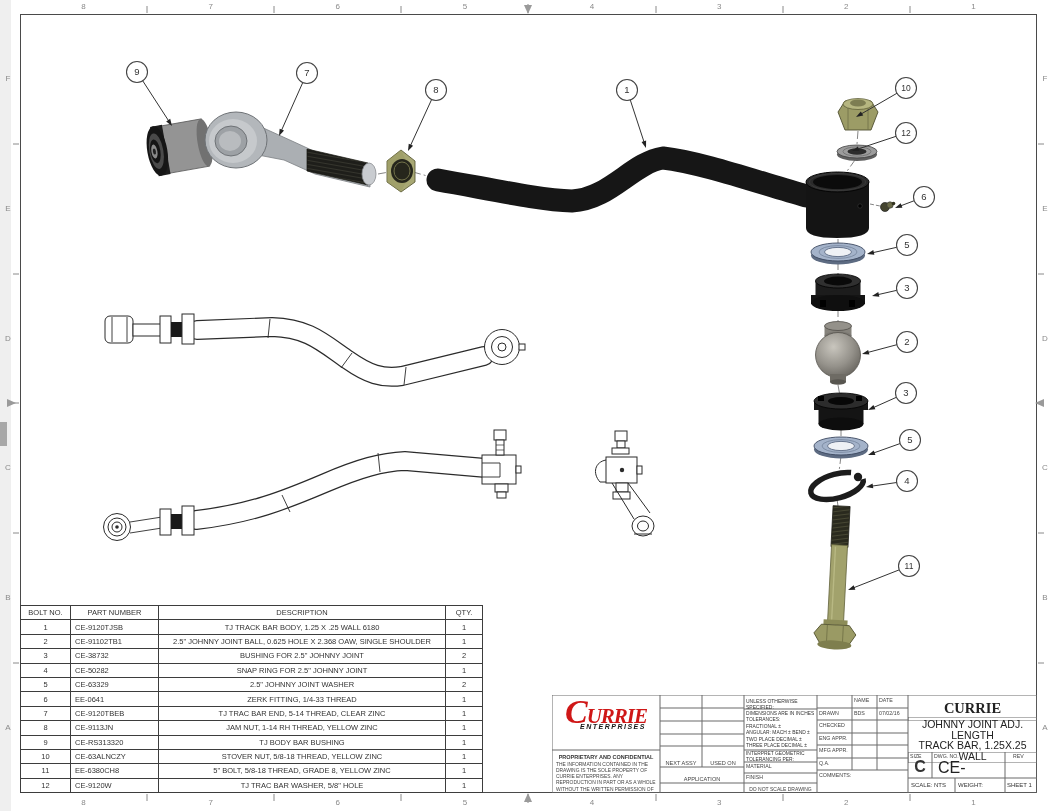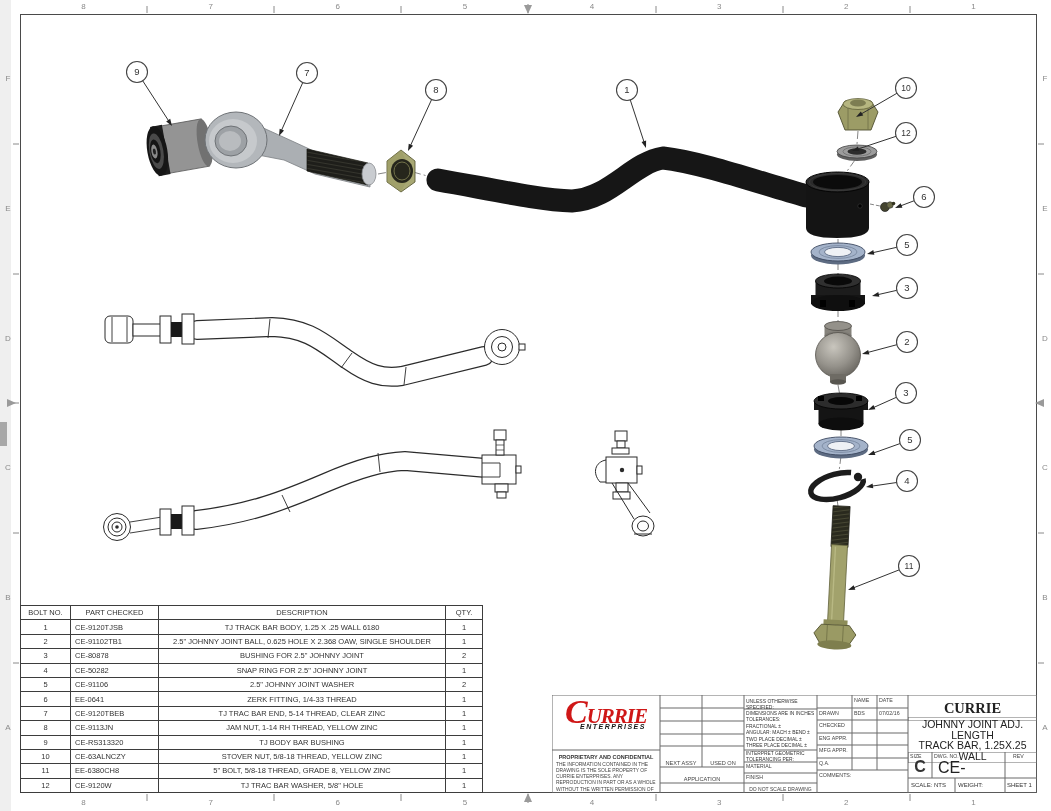--- a/index.html
+++ b/index.html
@@ -421,53 +421,53 @@
   <table id="parts-table">
     <colgroup>
         <col style="width:50px">
         <col style="width:88px">
         <col style="width:287px">
         <col style="width:37px">
       </colgroup>
     <thead>
         <tr id="pt-head">
           <th>BOLT NO.</th>
-          <th>PART CHECKED</th>
+          <th>PART NUMBER</th>
           <th>DESCRIPTION</th>
           <th>QTY.</th>
         </tr>
       </thead>
     <tbody id="pt-body">
         <tr>
           <td>1</td>
           <td class="pn">CE-9120TJSB</td>
           <td>TJ TRACK BAR BODY, 1.25 X .25 WALL 6180</td>
           <td>1</td>
         </tr>
         <tr>
           <td>2</td>
           <td class="pn">CE-91102TB1</td>
           <td>2.5" JOHNNY JOINT BALL, 0.625 HOLE X 2.368 OAW, SINGLE SHOULDER</td>
           <td>1</td>
         </tr>
         <tr>
           <td>3</td>
-          <td class="pn">CE-80878</td>
+          <td class="pn">CE-38732</td>
           <td>BUSHING FOR 2.5" JOHNNY JOINT</td>
           <td>2</td>
         </tr>
         <tr>
           <td>4</td>
           <td class="pn">CE-50282</td>
           <td>SNAP RING FOR 2.5" JOHNNY JOINT</td>
           <td>1</td>
         </tr>
         <tr>
           <td>5</td>
-          <td class="pn">CE-91106</td>
+          <td class="pn">CE-63329</td>
           <td>2.5" JOHNNY JOINT WASHER</td>
           <td>2</td>
         </tr>
         <tr>
           <td>6</td>
           <td class="pn">EE-0641</td>
           <td>ZERK FITTING, 1/4-33 THREAD</td>
           <td>1</td>
         </tr>
         <tr>

